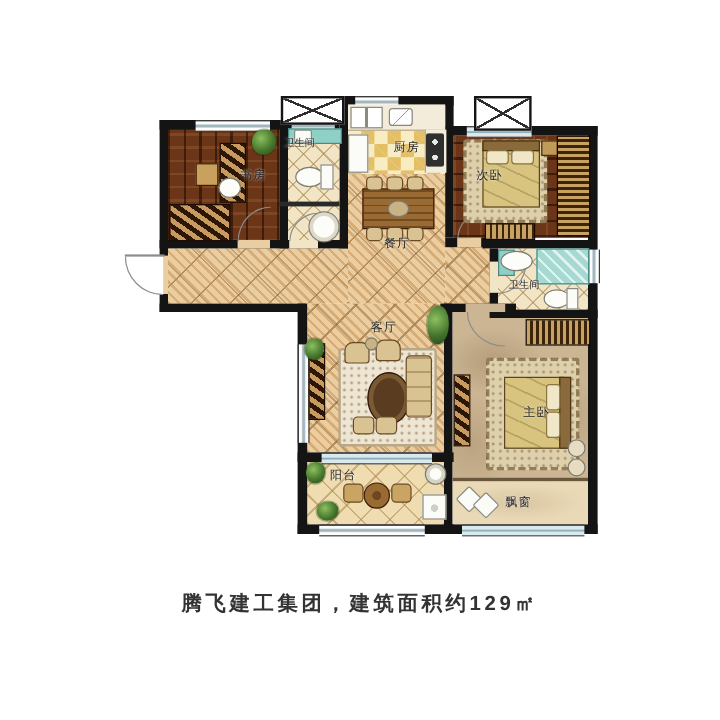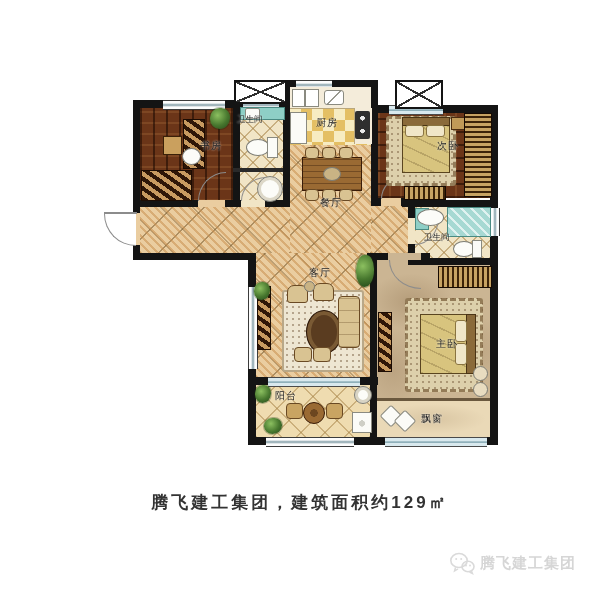--- a/index.html
+++ b/index.html
@@ -169,41 +169,41 @@
   <div class="lbl sm" style="left:237px;top:114px;">卫生间</div>
 
   <div class="abs" style="left:290px;top:87px;width:81px;height:21px;background:#f4ecda;border-bottom:1px solid #b9a77e;"></div>
   <div class="boxw" style="left:292px;top:89px;width:25px;height:16px;background:linear-gradient(90deg,#fff 0 46%,#8a8a80 46% 54%,#fff 54% 100%);"></div>
   <div class="boxw" style="left:324px;top:90px;width:18px;height:13px;border-radius:3px;background:linear-gradient(135deg,#fff 48%,#9a9a90 48% 52%,#fff 52%);"></div>
   <div class="abs" style="left:354px;top:108px;width:17px;height:36px;background:#f4ecda;border-left:1px solid #b9a77e;"></div>
   <div class="abs" style="left:355px;top:111px;width:15px;height:28px;background:
        radial-gradient(circle 4px at 50% 26%, #e8e8e8 55%, transparent 60%),
        radial-gradient(circle 4px at 50% 72%, #e8e8e8 55%, transparent 60%), #2f2f2f;border-radius:2px;"></div>
   <div class="boxw" style="left:290px;top:112px;width:15px;height:30px;"></div>
-  <div class="lbl" style="left:316px;top:116px;text-align:center;">厨房</div>
+  <div class="lbl" style="left:328px;top:116px;text-align:center;">厨房</div>
 
   <div class="wood" style="left:302px;top:157px;width:58px;height:32px;"></div>
   <div class="oval" style="left:323px;top:167px;width:16px;height:12px;background:#c9b384;"></div>
   <div class="seat" style="left:305px;top:147px;width:12px;height:10px;"></div>
   <div class="seat" style="left:322px;top:147px;width:12px;height:10px;"></div>
   <div class="seat" style="left:339px;top:147px;width:12px;height:10px;"></div>
   <div class="seat" style="left:305px;top:189px;width:12px;height:10px;"></div>
   <div class="seat" style="left:322px;top:189px;width:12px;height:10px;"></div>
   <div class="seat" style="left:339px;top:189px;width:12px;height:10px;"></div>
   <div class="lbl" style="left:320px;top:196px;">餐厅</div>
 
   <div class="rug" style="left:386px;top:116px;width:64px;height:64px;"></div>
   <div class="bedbody" style="left:402px;top:117px;width:46px;height:54px;"></div>
   <div class="abs" style="left:402px;top:117px;width:46px;height:7px;background:#8a6a3a;border:1px solid #4a3415;"></div>
   <div class="pillow" style="left:405px;top:125px;width:17px;height:10px;"></div>
   <div class="pillow" style="left:426px;top:125px;width:17px;height:10px;"></div>
   <div class="boxw" style="left:451px;top:117px;width:12px;height:11px;background:#c09a58;border-color:#4a2c10;"></div>
   <div class="louvv" style="left:464px;top:113px;width:26px;height:82px;"></div>
   <div class="louvh" style="left:404px;top:186px;width:40px;height:12px;"></div>
-  <div class="lbl" style="left:437px;top:139px;">次卧</div>
+  <div class="lbl" style="left:397px;top:139px;">次卧</div>
 
   <div class="teal" style="left:415px;top:208px;width:12px;height:20px;"></div>
   <div class="oval" style="left:417px;top:209px;width:25px;height:15px;"></div>
   <div class="abs" style="left:447px;top:207px;width:42px;height:28px;background:
        repeating-linear-gradient(45deg, rgba(255,255,255,.65) 0 2px, transparent 2px 7px), #a7d9d3;border:1px solid #4a8a82;"></div>
   <div class="oval" style="left:453px;top:241px;width:20px;height:14px;"></div>
   <div class="boxw" style="left:472px;top:240px;width:8px;height:16px;"></div>
   <div class="lbl sm" style="left:424px;top:232px;">卫生间</div>
 
   <div class="zebra" style="left:257px;top:286px;width:12px;height:62px;"></div>
@@ -238,29 +238,14 @@
   <div class="seat" style="left:286px;top:403px;width:15px;height:14px;background:#c9a462;"></div>
   <div class="seat" style="left:326px;top:403px;width:15px;height:14px;background:#c9a462;"></div>
   <div class="plant" style="left:255px;top:385px;width:16px;height:18px;"></div>
   <div class="plant" style="left:264px;top:418px;width:18px;height:16px;"></div>
   <div class="oval" style="left:354px;top:386px;width:16px;height:16px;box-shadow:inset 0 0 0 3px #d8d4c4;"></div>
   <div class="boxw" style="left:352px;top:412px;width:18px;height:19px;background:radial-gradient(circle 5px at 50% 55%, #cfcfc6 60%, transparent 65%), #fbfbf7;"></div>
   <div class="lbl" style="left:275px;top:389px;">阳台</div>
 
   <div class="caption">腾飞建工集团，建筑面积约129㎡</div>
 
-  <div class="wm">
-    <span style="display:inline-flex;">
-      <svg width="26" height="24" viewBox="0 0 26 24" fill="none">
-        <ellipse cx="10" cy="9.5" rx="8.2" ry="7" stroke="#dadada" stroke-width="1.6"></ellipse>
-        <circle cx="7.2" cy="8" r="1" fill="#dadada"></circle>
-        <circle cx="12.2" cy="8" r="1" fill="#dadada"></circle>
-        <path d="M6.5 16.5 L5.5 20 L9 17.8" stroke="#dadada" stroke-width="1.4" fill="none"></path>
-        <ellipse cx="19" cy="15.5" rx="6" ry="5.2" stroke="#dadada" stroke-width="1.6"></ellipse>
-        <circle cx="17" cy="14.5" r="0.9" fill="#dadada"></circle>
-        <circle cx="21" cy="14.5" r="0.9" fill="#dadada"></circle>
-        <path d="M22.5 20 L23.5 22.5 L20.5 21" stroke="#dadada" stroke-width="1.4" fill="none"></path>
-      </svg>
-    </span>
-    <span>腾飞建工集团</span>
-  </div>
 
 </div>
 
 </body></html>

